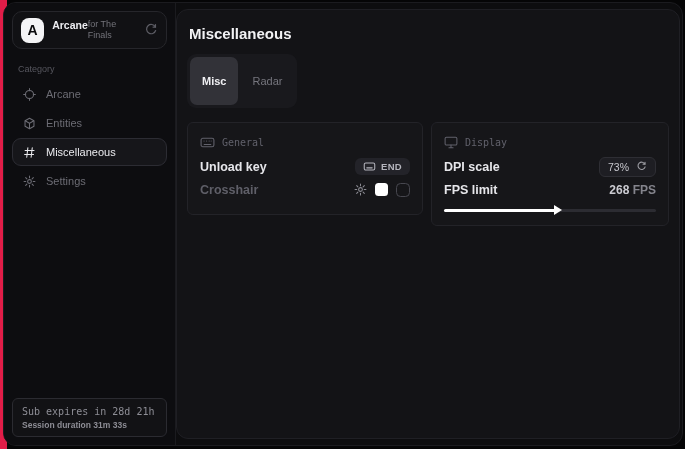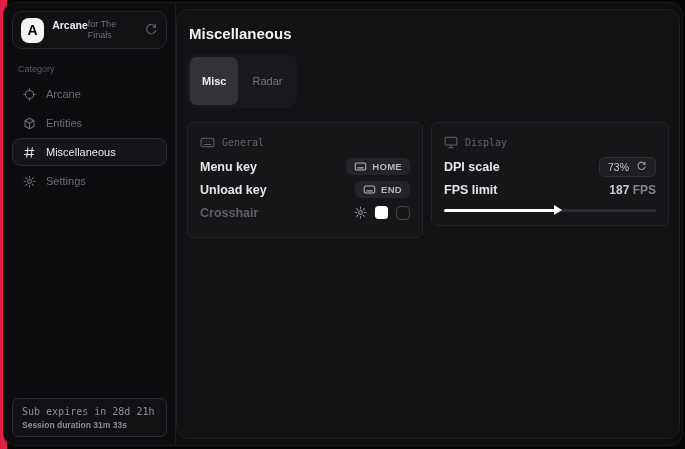--- a/index.html
+++ b/index.html
@@ -153,32 +153,20 @@
           <div class="card-head">
             <span>
               <svg width="15" height="11" viewBox="0 0 16 12" fill="none" stroke="currentColor" stroke-width="1.2" stroke-linecap="round">
                 <rect x="1" y="1.4" width="14" height="9.2" rx="2"></rect>
                 <path d="M4.4 8.2h7.2M4.2 4.4h.01M7 4.4h.01M9.8 4.4h.01M12 4.4h.01"></path>
               </svg>
             </span>
             <span>General</span>
           </div>
 
-          <div class="row">
-            <span class="row-label">Menu key</span>
-            <div class="key-btn">
-              <span>
-                <svg width="13" height="9" viewBox="0 0 16 12" fill="none" stroke="currentColor" stroke-width="1.4" stroke-linecap="round">
-                  <rect x="1" y="1.4" width="14" height="9.2" rx="2"></rect>
-                    <path d="M4.4 7.8h7.2"></path>
-                </svg>
-              </span>
-              <span>HOME</span>
-            </div>
-          </div>
 
           <div class="row">
             <span class="row-label">Unload key</span>
             <div class="key-btn">
               <span>
                 <svg width="13" height="9" viewBox="0 0 16 12" fill="none" stroke="currentColor" stroke-width="1.4" stroke-linecap="round">
                   <rect x="1" y="1.4" width="14" height="9.2" rx="2"></rect>
                     <path d="M4.4 7.8h7.2"></path>
                 </svg>
               </span>
@@ -220,21 +208,21 @@
                 <svg width="11" height="11" viewBox="0 0 16 16" fill="none" stroke="currentColor" stroke-width="1.6" stroke-linecap="round">
                   <path d="M12.9 4.4A5.3 5.3 0 1 0 13.3 8.6"></path>
                     <path d="M13.1 1.8v2.8h-2.8"></path>
                 </svg>
               </span>
             </div>
           </div>
 
           <div class="row">
             <span class="row-label">FPS limit</span>
-            <span class="fps-val"><span>187</span> <span class="fps-unit">FPS</span></span>
+            <span class="fps-val"><span>268</span> <span class="fps-unit">FPS</span></span>
           </div>
 
           <div class="slider">
             <div class="slider-fill" style="width: 53%;">
               <div class="slider-thumb"></div>
             </div>
           </div>
         </div>
 
       </div>

